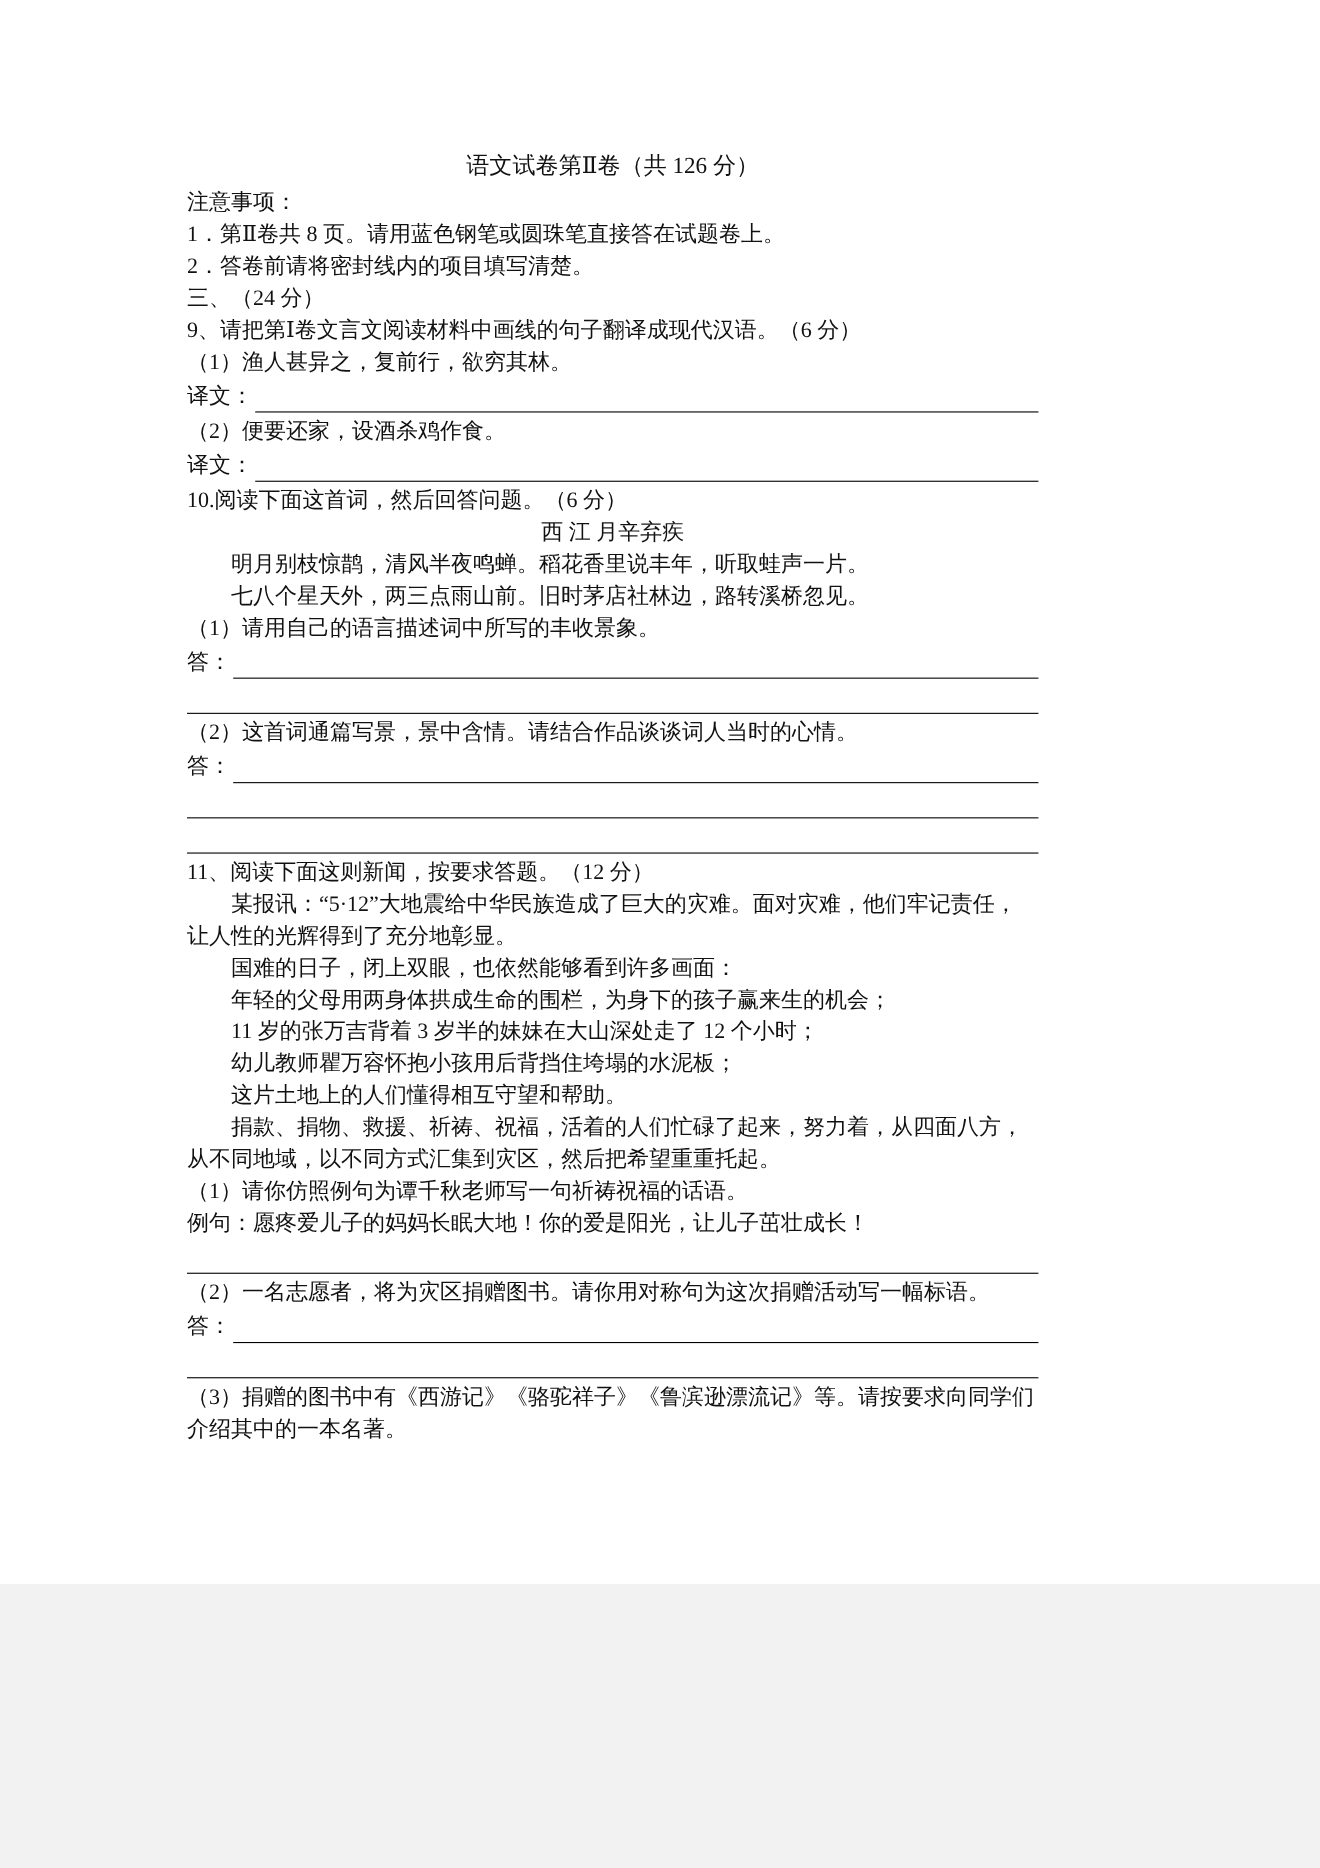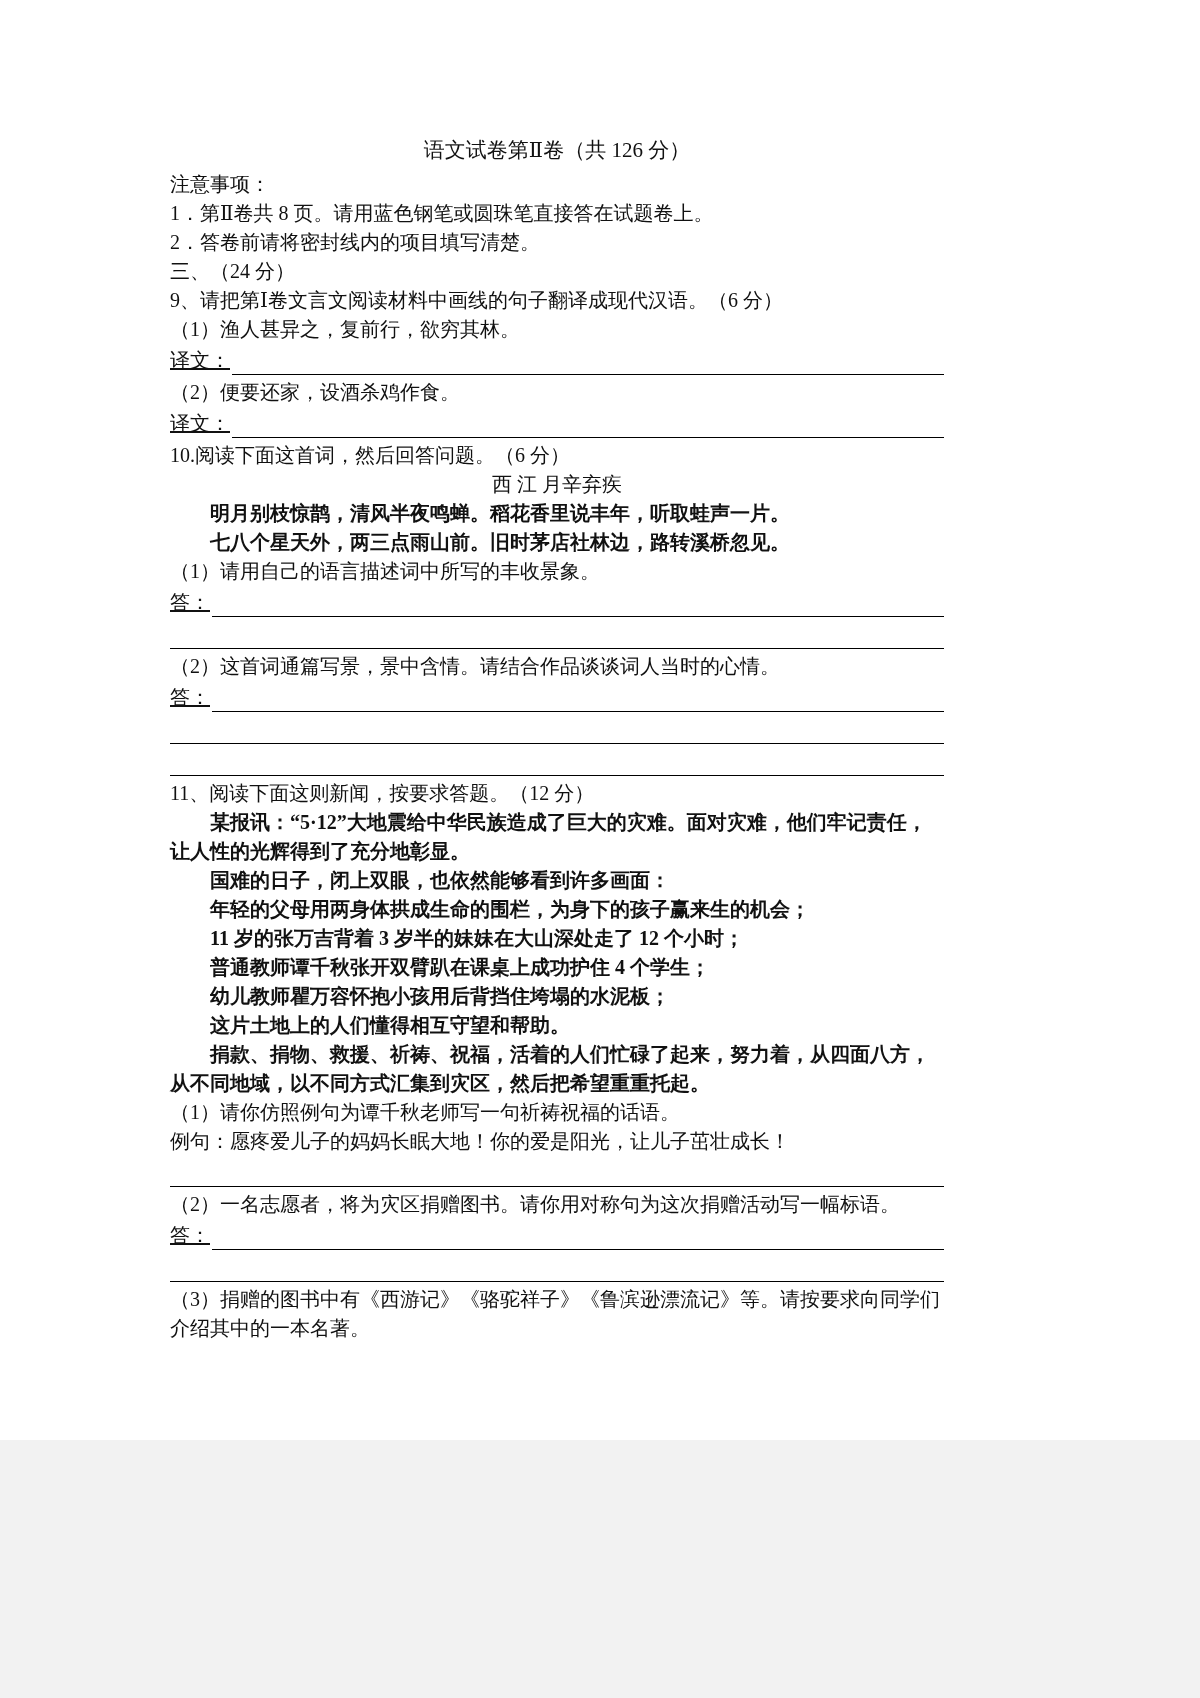--- a/index.html
+++ b/index.html
@@ -22,27 +22,26 @@
     font-size: 20px;
     line-height: 29px;
   }
   .title {
     text-align: center;
     font-size: 21px;
     line-height: 32px;
     margin-bottom: 4px;
   }
   .para { margin: 0; }
-  .indent { text-indent: 2em; font-weight: bold; }
+  .indent { text-indent: 2em; }
   .poem-title { text-align: center; }
   .answer-row {
     display: flex;
     align-items: flex-end;
     margin: 2px 0 3px 0;
-    text-decoration: underline;
   }
   .answer-row .label { flex: none; white-space: nowrap; }
   .answer-row .blank {
     flex: 1 1 auto;
     height: 24px;
     border-bottom: 1.6px solid #000;
     margin-left: 2px;
   }
   .full-blank {
     height: 29px;
@@ -104,21 +103,20 @@
       <span class="blank"></span>
     </div>
     <div class="full-blank"></div>
     <div class="full-blank"></div>
 
     <div class="para">11、阅读下面这则新闻，按要求答题。（12 分）</div>
     <div class="para indent">某报讯：“5·12”大地震给中华民族造成了巨大的灾难。面对灾难，他们牢记责任，让人性的光辉得到了充分地彰显。</div>
     <div class="para indent">国难的日子，闭上双眼，也依然能够看到许多画面：</div>
     <div class="para indent">年轻的父母用两身体拱成生命的围栏，为身下的孩子赢来生的机会；</div>
     <div class="para indent">11 岁的张万吉背着 3 岁半的妹妹在大山深处走了 12 个小时；</div>
-    <div class="para indent">普通教师谭千秋张开双臂趴在课桌上成功护住 4 个学生；</div>
     <div class="para indent">幼儿教师瞿万容怀抱小孩用后背挡住垮塌的水泥板；</div>
     <div class="para indent">这片土地上的人们懂得相互守望和帮助。</div>
     <div class="para indent">捐款、捐物、救援、祈祷、祝福，活着的人们忙碌了起来，努力着，从四面八方，从不同地域，以不同方式汇集到灾区，然后把希望重重托起。</div>
 
     <div class="para">（1）请你仿照例句为谭千秋老师写一句祈祷祝福的话语。</div>
     <div class="para">例句：愿疼爱儿子的妈妈长眠大地！你的爱是阳光，让儿子茁壮成长！</div>
     <div class="full-blank"></div>
 
     <div class="para">（2）一名志愿者，将为灾区捐赠图书。请你用对称句为这次捐赠活动写一幅标语。</div>
     <div class="answer-row">

